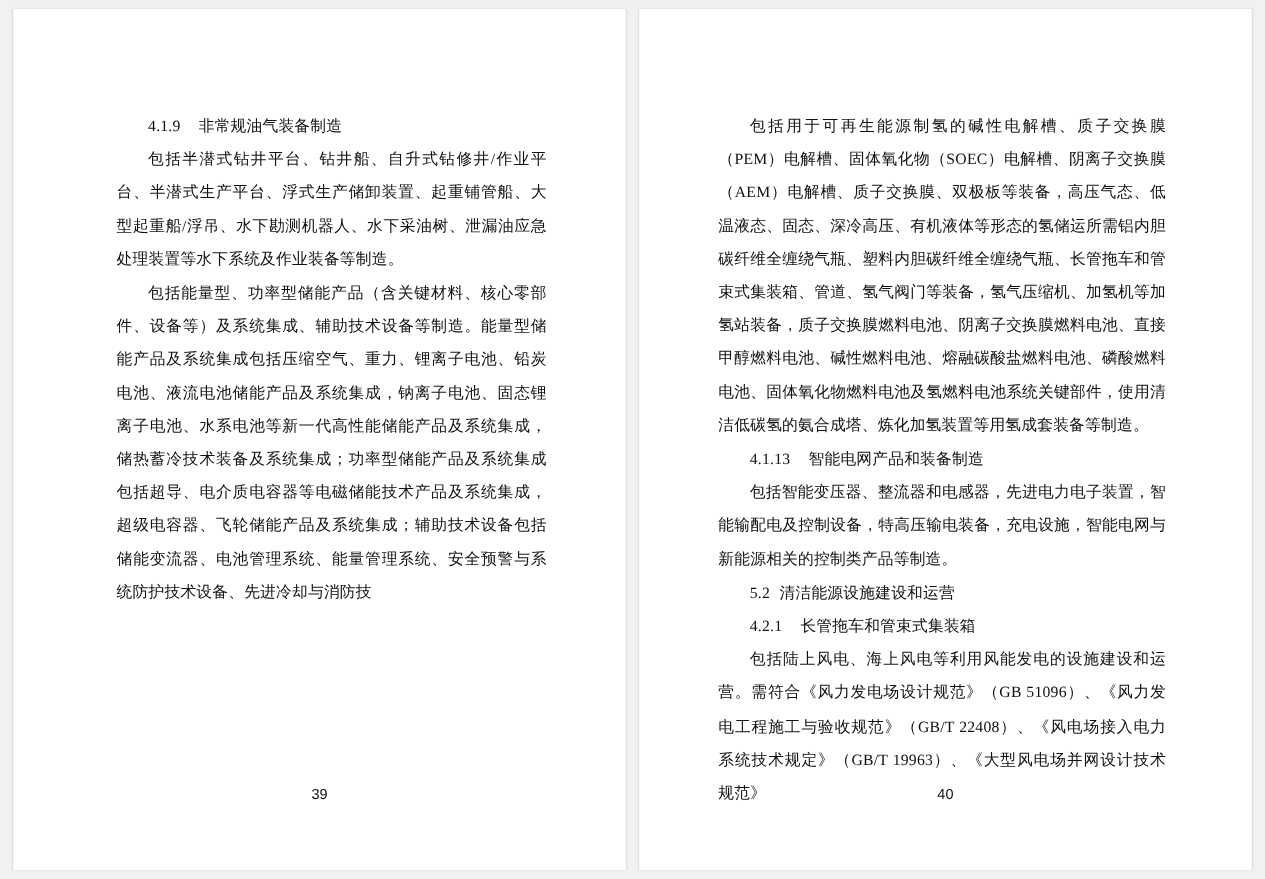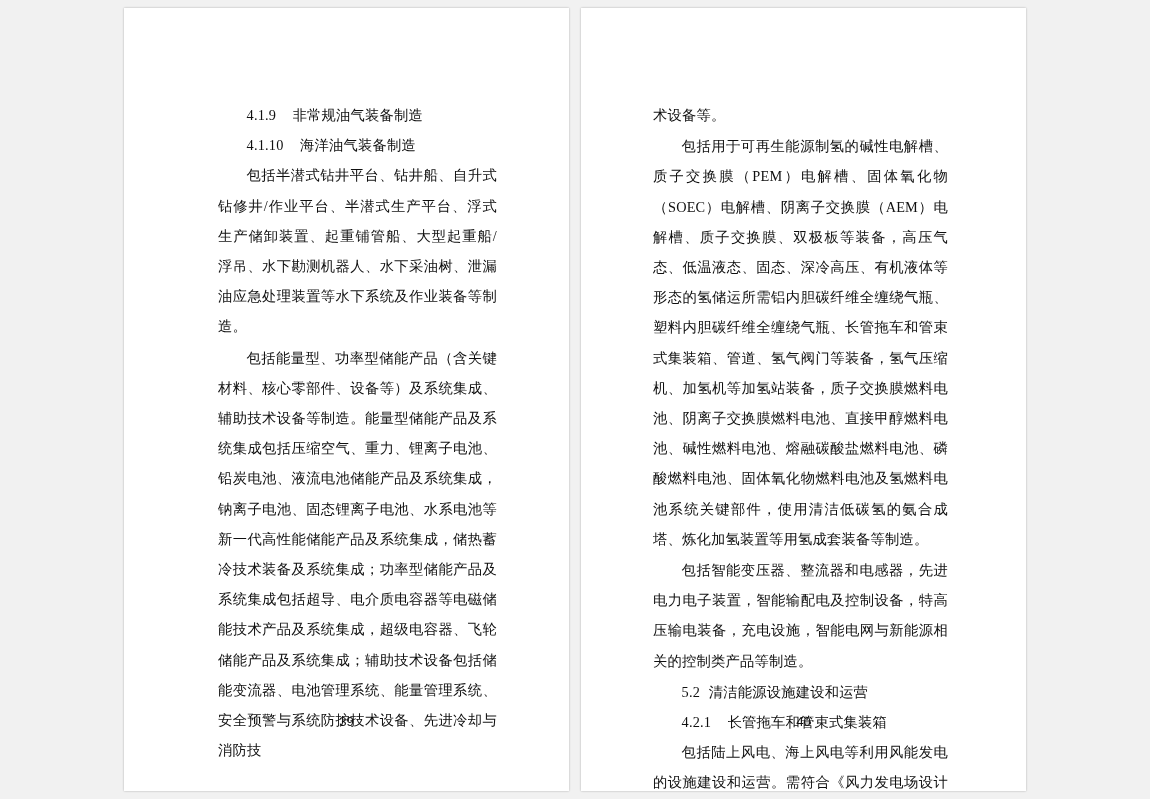--- a/index.html
+++ b/index.html
@@ -19,21 +19,21 @@
     display: flex;
     flex-direction: row;
     justify-content: center;
     align-items: flex-start;
     gap: 12px;
     background: #f1f1f1;
     box-sizing: border-box;
     padding: 8px 0 0 0;
   }
   .page {
-    width: 445px;
+    width: 557px;
     height: 783px;
     background: #ffffff;
     box-shadow: 0 0 2px rgba(0,0,0,0.28);
     box-sizing: border-box;
     position: relative;
     overflow: hidden;
   }
   .page-inner {
     position: absolute;
     left: 94px;
@@ -90,39 +90,38 @@
 <body>
 
 <div class="viewer">
 
   <div class="page">
     <div class="page-inner">
 
       <p class="heading"><span class="num">4.1.9</span><span class="sp"></span><span>非常规油气装备制造</span></p>
 
 
-      <p class="heading"><span class="num">4.1.10</span><span class="sp"></span><span>海洋油气装备制造</span></p>
 
       <p class="body">包括半潜式钻井平台、钻井船、自升式钻修井/作业平台、半潜式生产平台、浮式生产储卸装置、起重铺管船、大型起重船/浮吊、水下勘测机器人、水下采油树、泄漏油应急处理装置等水下系统及作业装备等制造。</p>
 
 
       <p class="body">包括能量型、功率型储能产品（含关键材料、核心零部件、设备等）及系统集成、辅助技术设备等制造。能量型储能产品及系统集成包括压缩空气、重力、锂离子电池、铅炭电池、液流电池储能产品及系统集成，钠离子电池、固态锂离子电池、水系电池等新一代高性能储能产品及系统集成，储热蓄冷技术装备及系统集成；功率型储能产品及系统集成包括超导、电介质电容器等电磁储能技术产品及系统集成，超级电容器、飞轮储能产品及系统集成；辅助技术设备包括储能变流器、电池管理系统、能量管理系统、安全预警与系统防护技术设备、先进冷却与消防技</p>
 
     </div>
     <div class="folio">39</div>
   </div>
 
   <div class="page">
     <div class="page-inner right">
 
-      <p class="body" style="text-indent:0">术设备等。</p>
 
 
       <p class="body">包括用于可再生能源制氢的碱性电解槽、质子交换膜（PEM）电解槽、固体氧化物（SOEC）电解槽、阴离子交换膜（AEM）电解槽、质子交换膜、双极板等装备，高压气态、低温液态、固态、深冷高压、有机液体等形态的氢储运所需铝内胆碳纤维全缠绕气瓶、塑料内胆碳纤维全缠绕气瓶、长管拖车和管束式集装箱、管道、氢气阀门等装备，氢气压缩机、加氢机等加氢站装备，质子交换膜燃料电池、阴离子交换膜燃料电池、直接甲醇燃料电池、碱性燃料电池、熔融碳酸盐燃料电池、磷酸燃料电池、固体氧化物燃料电池及氢燃料电池系统关键部件，使用清洁低碳氢的氨合成塔、炼化加氢装置等用氢成套装备等制造。</p>
 
+      <p class="heading"><span class="num">4.1.13</span><span class="sp"></span><span>智能电网产品和装备制造</span></p>
 
       <p class="body">包括智能变压器、整流器和电感器，先进电力电子装置，智能输配电及控制设备，特高压输电装备，充电设施，智能电网与新能源相关的控制类产品等制造。</p>
 
       <p class="heading sec"><span class="num">5.2</span><span class="sp"></span><span>清洁能源设施建设和运营</span></p>
 
       <p class="heading"><span class="num">4.2.1</span><span class="sp"></span><span>长管拖车和管束式集装箱</span></p>
 
       <p class="body">包括陆上风电、海上风电等利用风能发电的设施建设和运营。需符合《风力发电场设计规范》（GB 51096）、《风力发电工程施工与验收规范》（GB/T 22408）、《风电场接入电力系统技术规定》（GB/T 19963）、《大型风电场并网设计技术规范》</p>
 
     </div>

